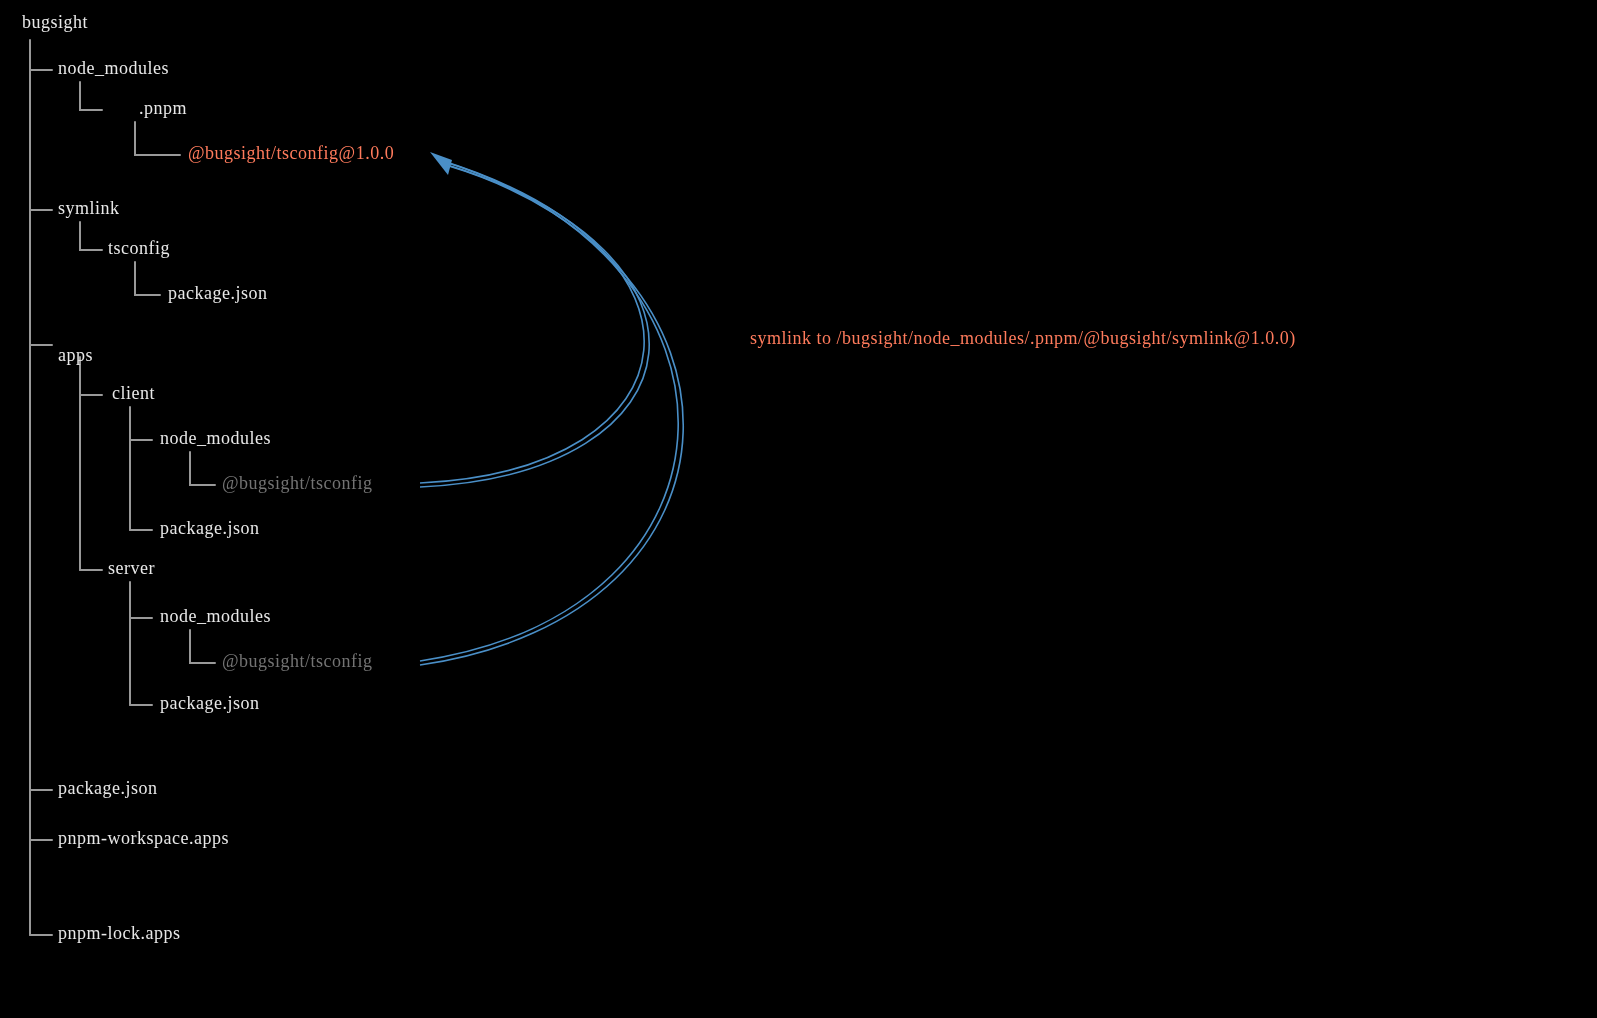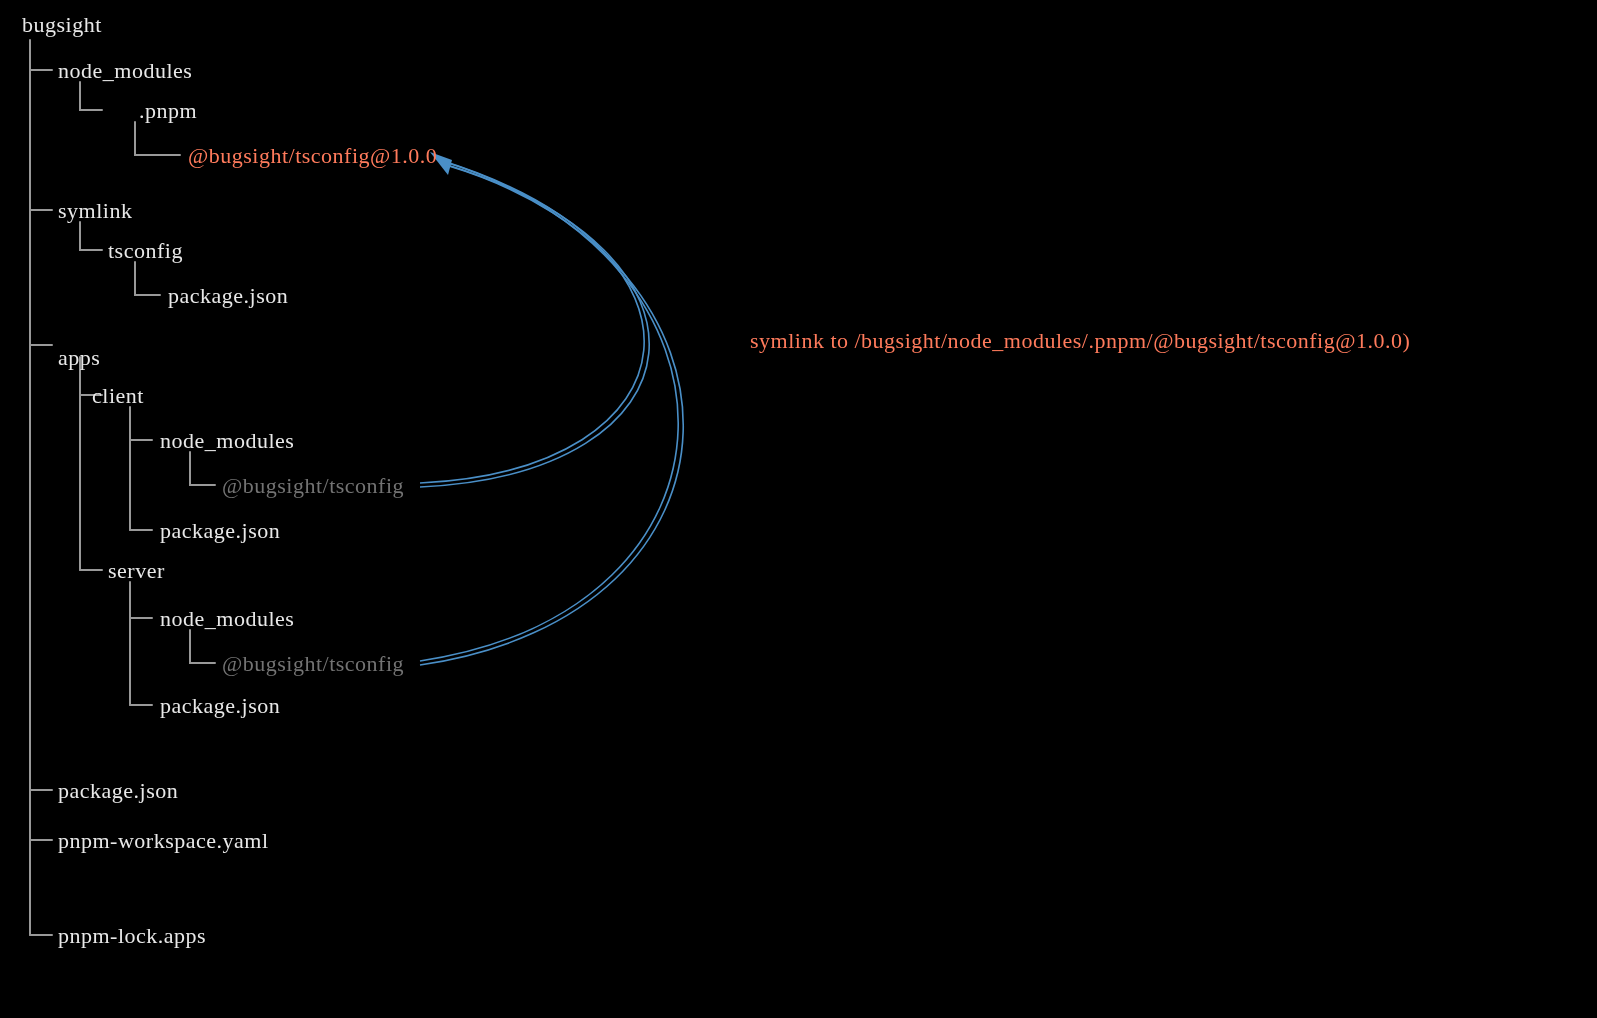--- a/index.html
+++ b/index.html
@@ -7,21 +7,21 @@
     padding: 0;
     width: 1597px;
     height: 1018px;
     background: #000000;
     font-family: "Comic Sans MS", "Segoe Script", cursive;
     overflow: hidden;
   }
   .node {
     position: absolute;
     white-space: nowrap;
-    font-size: 22px;
+    font-size: 18px;
     letter-spacing: 0.5px;
   }
   .white  { color: #e8e8e8; }
   .orange { color: #ff7b5c; }
   .blue   { color: #737373; }
   svg.lines {
     position: absolute;
     top: 0; left: 0;
     width: 1597px; height: 1018px;
     pointer-events: none;
@@ -89,27 +89,27 @@
 <div class="node white" style="left:58px;  top:58px;">node_modules</div>
 <div class="node white" style="left:108px; top:98px;margin-left:31px;">.pnpm</div>
 <div class="node orange" style="left:188px; top:143px;">@bugsight/tsconfig@1.0.0</div>
 
 <div class="node white" style="left:58px;  top:198px;">symlink</div>
 <div class="node white" style="left:108px; top:238px;text-align:right;">tsconfig</div>
 <div class="node white" style="left:168px; top:283px;">package.json</div>
 
 <div class="node white" style="left:58px;  top:333px;margin-top:12px;">apps</div>
 
-<div class="node white" style="left:92px; top:383px;">client</div>
+<div class="node white" style="left:112px; top:383px;">client</div>
 <div class="node white" style="left:160px; top:428px;">node_modules</div>
 <div class="node blue" style="left:222px; top:473px;">@bugsight/tsconfig</div>
 <div class="node white" style="left:160px; top:518px;">package.json</div>
 
 <div class="node white" style="left:108px; top:558px;">server</div>
 <div class="node white" style="left:160px; top:606px;">node_modules</div>
 <div class="node blue" style="left:222px; top:651px;">@bugsight/tsconfig</div>
 <div class="node white" style="left:160px; top:693px;">package.json</div>
 
 <div class="node white" style="left:58px;  top:778px;">package.json</div>
-<div class="node white" style="left:58px;  top:828px;">pnpm-workspace.yaml</div>
+<div class="node white" style="left:58px;  top:828px;">pnpm-workspace.apps</div>
 <div class="node white" style="left:58px;  top:923px;">pnpm-lock.apps</div>
 
-<div class="node orange" style="left:750px; top:328px;">symlink to /bugsight/node_modules/.pnpm/@bugsight/tsconfig@1.0.0)</div>
+<div class="node orange" style="left:750px; top:328px;">symlink to /bugsight/node_modules/.pnpm/@bugsight/symlink@1.0.0)</div>
 
 </body></html>

